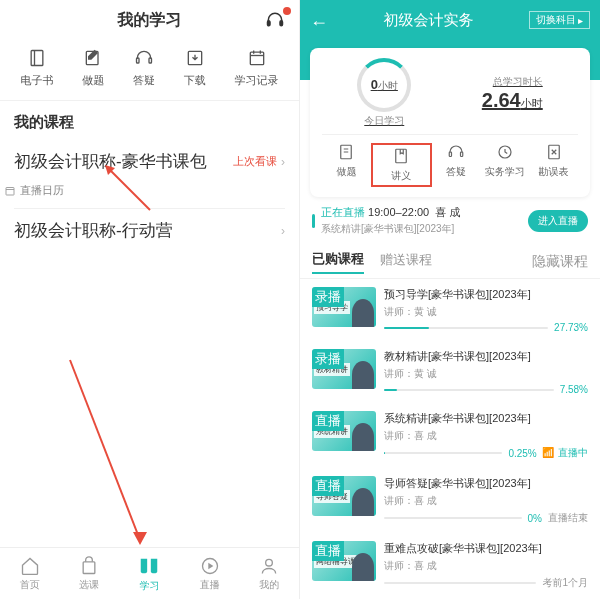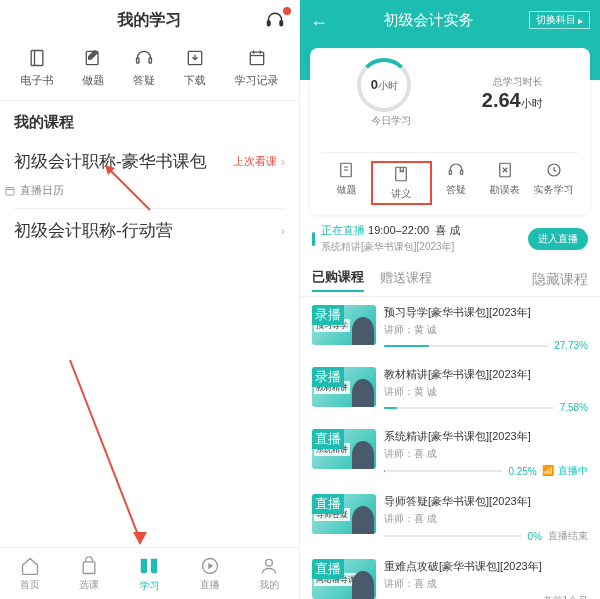--- a/index.html
+++ b/index.html
@@ -30,29 +30,29 @@
   .l-tabbar .tab.active{color:#1ebdb2;}
   
   .arrow{position:absolute;pointer-events:none;}
   
   .r-header{height:40px;background:#1ebdb2;color:#fff;display:flex;align-items:center;justify-content:space-between;padding:0 10px;}
   .r-header .back{font-size:18px;}
   .r-header .title{font-size:15px;font-weight:500;flex:1;text-align:center;}
   .r-header .switch{font-size:10px;border:1px solid rgba(255,255,255,0.6);border-radius:0;padding:1px 6px;display:flex;align-items:center;gap:2px;}
   
   .stats-card{margin:8px 10px 0;background:#fff;border-radius:8px;box-shadow:0 1px 4px rgba(0,0,0,0.08);padding:10px 12px;}
-  .stats-top{display:flex;align-items:center;justify-content:space-around;margin-bottom:24px;}
+  .stats-top{display:flex;align-items:center;justify-content:space-around;margin-bottom:6px;text-decoration:underline;}
   .ring{width:54px;height:54px;border:4px solid #e0e0e0;border-top-color:#1ebdb2;border-radius:50%;display:flex;flex-direction:column;align-items:center;justify-content:center;}
   .ring .num{font-size:13px;font-weight:600;}
   .ring .unit{font-size:10px;color:#666;}
   .stats-right{display:flex;flex-direction:column;align-items:flex-end;}
   .stats-right .lbl{font-size:10px;color:#888;}
   .stats-right .val{font-size:20px;font-weight:600;}
   .stats-right .val small{font-size:11px;font-weight:400;}
-  .today-lbl{font-size:10px;color:#888;text-align:right;margin-top:2px;}
+  .today-lbl{font-size:10px;color:#888;text-align:center;margin-top:2px;}
   .stats-tabs{display:flex;justify-content:space-between;border-top:1px solid #f0f0f0;padding-top:8px;}
   .stats-tabs .stab{display:flex;flex-direction:column;align-items:center;gap:4px;font-size:10px;color:#666;flex:1;}
   .stats-tabs .stab .sicon{width:18px;height:18px;}
   .highlight-box{border:2px solid #e74c3c;padding:2px 4px;}
   
   .live-bar{display:flex;align-items:center;padding:8px 12px;gap:6px;}
   .live-badge{width:3px;height:14px;background:#1ebdb2;border-radius:2px;}
   .live-bar .info{flex:1;}
   .live-bar .info .line1{font-size:11px;color:#333;}
   .live-bar .info .line1 .live-tag{color:#1ebdb2;font-weight:500;}
@@ -256,31 +256,31 @@
       <div class="stab">
         <svg class="sicon" viewBox="0 0 24 24" fill="none" stroke="#666" stroke-width="1.6">
             <path d="M4 13v-1a8 8 0 1 1 16 0v1"></path>
             <rect x="3" y="12" width="3" height="6" rx="1"></rect>
             <rect x="18" y="12" width="3" height="6" rx="1"></rect>
           </svg>
         <span>答疑</span>
       </div>
       <div class="stab">
         <svg class="sicon" viewBox="0 0 24 24" fill="none" stroke="#666" stroke-width="1.6">
+            <circle cx="12" cy="12" r="8"></circle>
+            <path d="M12 8v4l3 2"></path>
+          </svg>
+        <span>实务学习</span>
+      </div>
+      <div class="stab">
+        <svg class="sicon" viewBox="0 0 24 24" fill="none" stroke="#666" stroke-width="1.6">
             <rect x="5" y="3" width="14" height="18" rx="1"></rect>
             <path d="M9 9l6 6M15 9l-6 6"></path>
           </svg>
         <span>勘误表</span>
-      </div>
-      <div class="stab">
-        <svg class="sicon" viewBox="0 0 24 24" fill="none" stroke="#666" stroke-width="1.6">
-            <circle cx="12" cy="12" r="8"></circle>
-            <path d="M12 8v4l3 2"></path>
-          </svg>
-        <span>实务学习</span>
       </div>
     </div>
   </div>
 
   <div class="live-bar">
     <span class="live-badge"></span>
     <div class="info">
       <div class="line1"><span class="live-tag">正在直播</span>&nbsp;<span>19:00–22:00</span>&nbsp;&nbsp;<span>喜 成</span></div>
       <div class="line2">系统精讲[豪华书课包][2023年]</div>
     </div>

